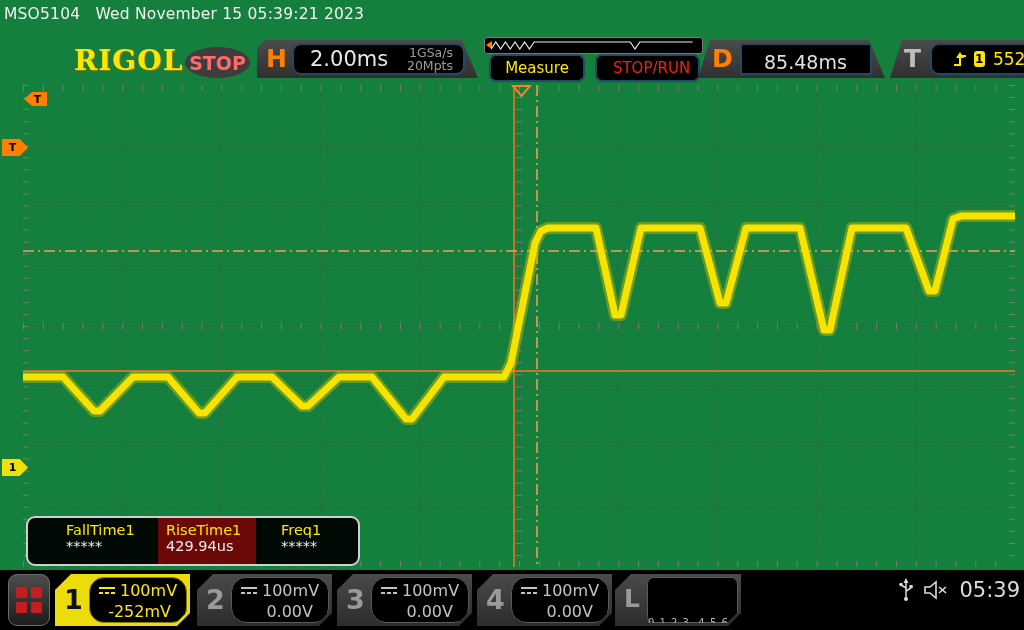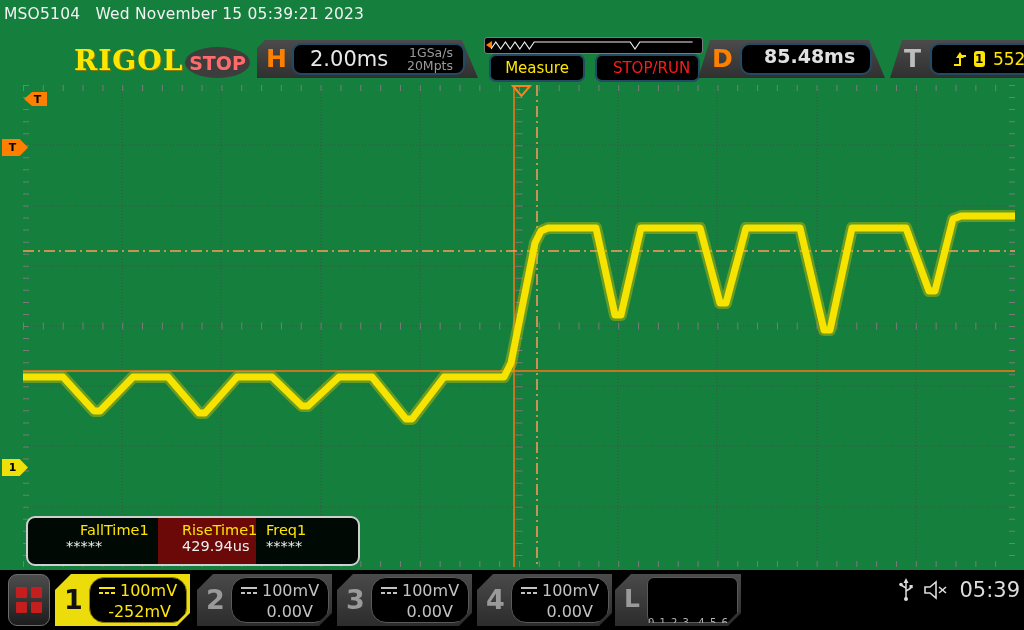--- a/index.html
+++ b/index.html
@@ -34,21 +34,21 @@
   .hbtn{position:absolute;top:19px;height:24px;background:#000;border:2px solid #234a63;
         border-radius:7px;display:flex;align-items:center;justify-content:center;
         font-weight:normal;font-size:15px;cursor:pointer;}
   .measure{left:425px;width:92px;color:#ffe600;}
   .stoprun{left:531px;width:93px;color:#ff1a1a;padding-left:8px;}
   .dtab{position:absolute;left:634px;top:5px;width:187px;height:38px;
         background:linear-gradient(#4b4b4b,#303030);
         clip-path:polygon(12px 0,calc(100% - 16px) 0,100% 100%,0 100%);}
   .dletter{position:absolute;left:14px;top:4px;font-size:25px;font-weight:bold;color:#ff8000;}
   .dbox{position:absolute;left:42px;top:3px;right:13px;bottom:3px;background:#000;
-        border:2px solid #234a63;border-radius:10px;display:flex;align-items:flex-start;font-weight:bold;}
+        border:2px solid #234a63;border-radius:1px;display:flex;align-items:flex-end;}
   .dvalue{color:#e0e0e0;font-size:19px;padding-left:22px;}
   .ttab{position:absolute;left:826px;top:5px;width:198px;height:38px;
         background:linear-gradient(#4b4b4b,#303030);clip-path:polygon(12px 0,100% 0,100% 100%,0 100%);}
   .tletter{position:absolute;left:14px;top:4px;font-size:25px;font-weight:bold;color:#bdbdbd;}
   .tbox{position:absolute;left:40px;top:3px;right:4px;bottom:3px;background:#000;
         border:2px solid #234a63;border-radius:9px;display:flex;align-items:center;gap:8px;padding:0 8px 0 20px;}
   .src-badge{background:#ffe600;color:#000;font-weight:bold;font-size:12px;width:16px;height:16px;
         border-radius:3px;display:flex;align-items:center;justify-content:center;}
   .tlevel{color:#ffe600;font-size:17px;}
   .tmode{color:#9acd32;font-size:16px;font-weight:bold;margin-left:auto;}
@@ -63,23 +63,23 @@
         clip-path:polygon(0 0,68% 0,100% 50%,68% 100%,0 100%);padding-right:5px;}
   .flag-ch1{left:2px;top:459px;width:21px;height:17px;background:#f0e00a;
         clip-path:polygon(0 0,68% 0,100% 50%,68% 100%,0 100%);padding-right:5px;}
 
   
   .meas{position:absolute;left:26px;top:516px;width:330px;height:46px;background:rgba(0,0,0,.93);
         border:2px solid #cfcfcf;border-radius:9px;display:flex;overflow:hidden;}
   .meas .col{padding-top:4px;}
   .meas .c1{width:130px;}
   .meas .c2{width:98px;background:#6b0808;}
-  .meas .c3{flex:1;}
-  .meas .name{color:#ffe600;font-size:14.5px;padding-left:52px;}
-  .meas .c2 .name,.meas .c2 .val{padding-left:24px;}
+  .meas .c3{flex:1;padding-left:15px;}
+  .meas .name{color:#ffe600;font-size:14.5px;padding-left:38px;}
+  .meas .c2 .name,.meas .c2 .val{padding-left:8px;}
   .meas .c3 .name,.meas .c3 .val{padding-left:10px;}
   .meas .val{color:#efefef;font-size:14.5px;padding-left:38px;}
 
   
   .bottombar{position:absolute;left:0;top:570px;width:1024px;height:60px;background:#000;}
   .menu-btn{position:absolute;left:8px;top:4px;width:40px;height:50px;border-radius:9px;
         background:linear-gradient(#4c4c4c,#1d1d1d);border:1px solid #6c6c6c;
         display:flex;align-items:center;justify-content:center;cursor:pointer;}
   .menu-grid{display:grid;grid-template-columns:11px 11px;grid-template-rows:11px 11px;gap:4px;}
   .menu-grid div{background:#c41e1e;border-radius:1px;}

